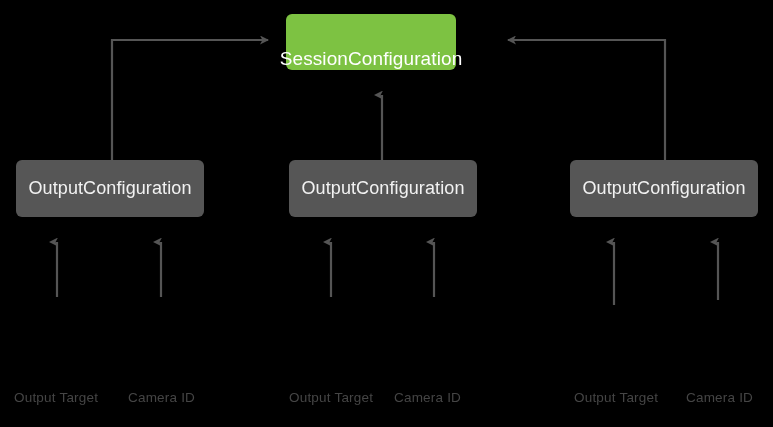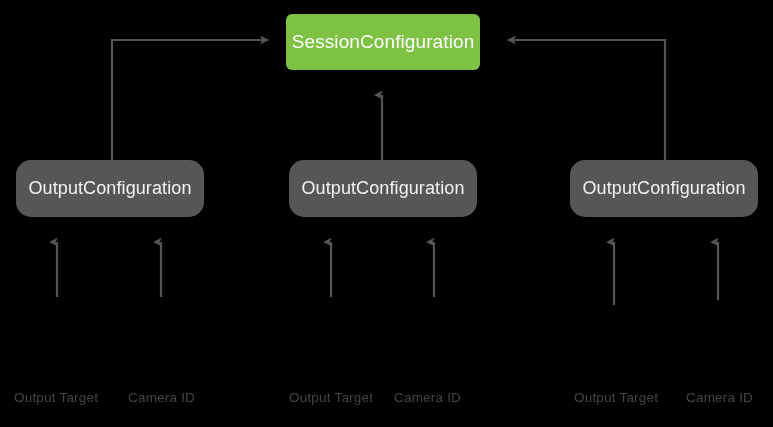--- a/index.html
+++ b/index.html
@@ -40,21 +40,20 @@
     background: #7dc242;
     color: #ffffff;
     font-size: 19px;
     letter-spacing: 0.1px;
   }
   .node-output {
     background: #565656;
     color: #f2f2f2;
     font-size: 18px;
     letter-spacing: 0.1px;
-    border-radius: 15px;
   }
   .field-label {
     position: absolute;
     color: #454545;
     font-size: 13.5px;
     font-weight: normal;
     letter-spacing: 0.2px;
     white-space: nowrap;
   }
 </style>
@@ -88,21 +87,21 @@
       <path d="M161,297 L161,242" marker-end="url(#arrow-up)"></path>
 
       <path d="M331,297 L331,242" marker-end="url(#arrow-up)"></path>
       <path d="M434,297 L434,242" marker-end="url(#arrow-up)"></path>
 
       <path d="M614,305 L614,242" marker-end="url(#arrow-up)"></path>
       <path d="M718,300 L718,242" marker-end="url(#arrow-up)"></path>
     </g>
   </svg>
 
-  <div class="node node-session" style="left:286px; top:14px; width:194px; height:56px;">
+  <div class="node node-session" style="left:286px; top:14px; width:170px; height:56px;align-items:flex-end;">
     <span>SessionConfiguration</span>
   </div>
 
   <div class="node node-output" style="left:16px; top:160px; width:188px; height:57px;">
     <span>OutputConfiguration</span>
   </div>
 
   <div class="node node-output" style="left:289px; top:160px; width:188px; height:57px;">
     <span>OutputConfiguration</span>
   </div>

